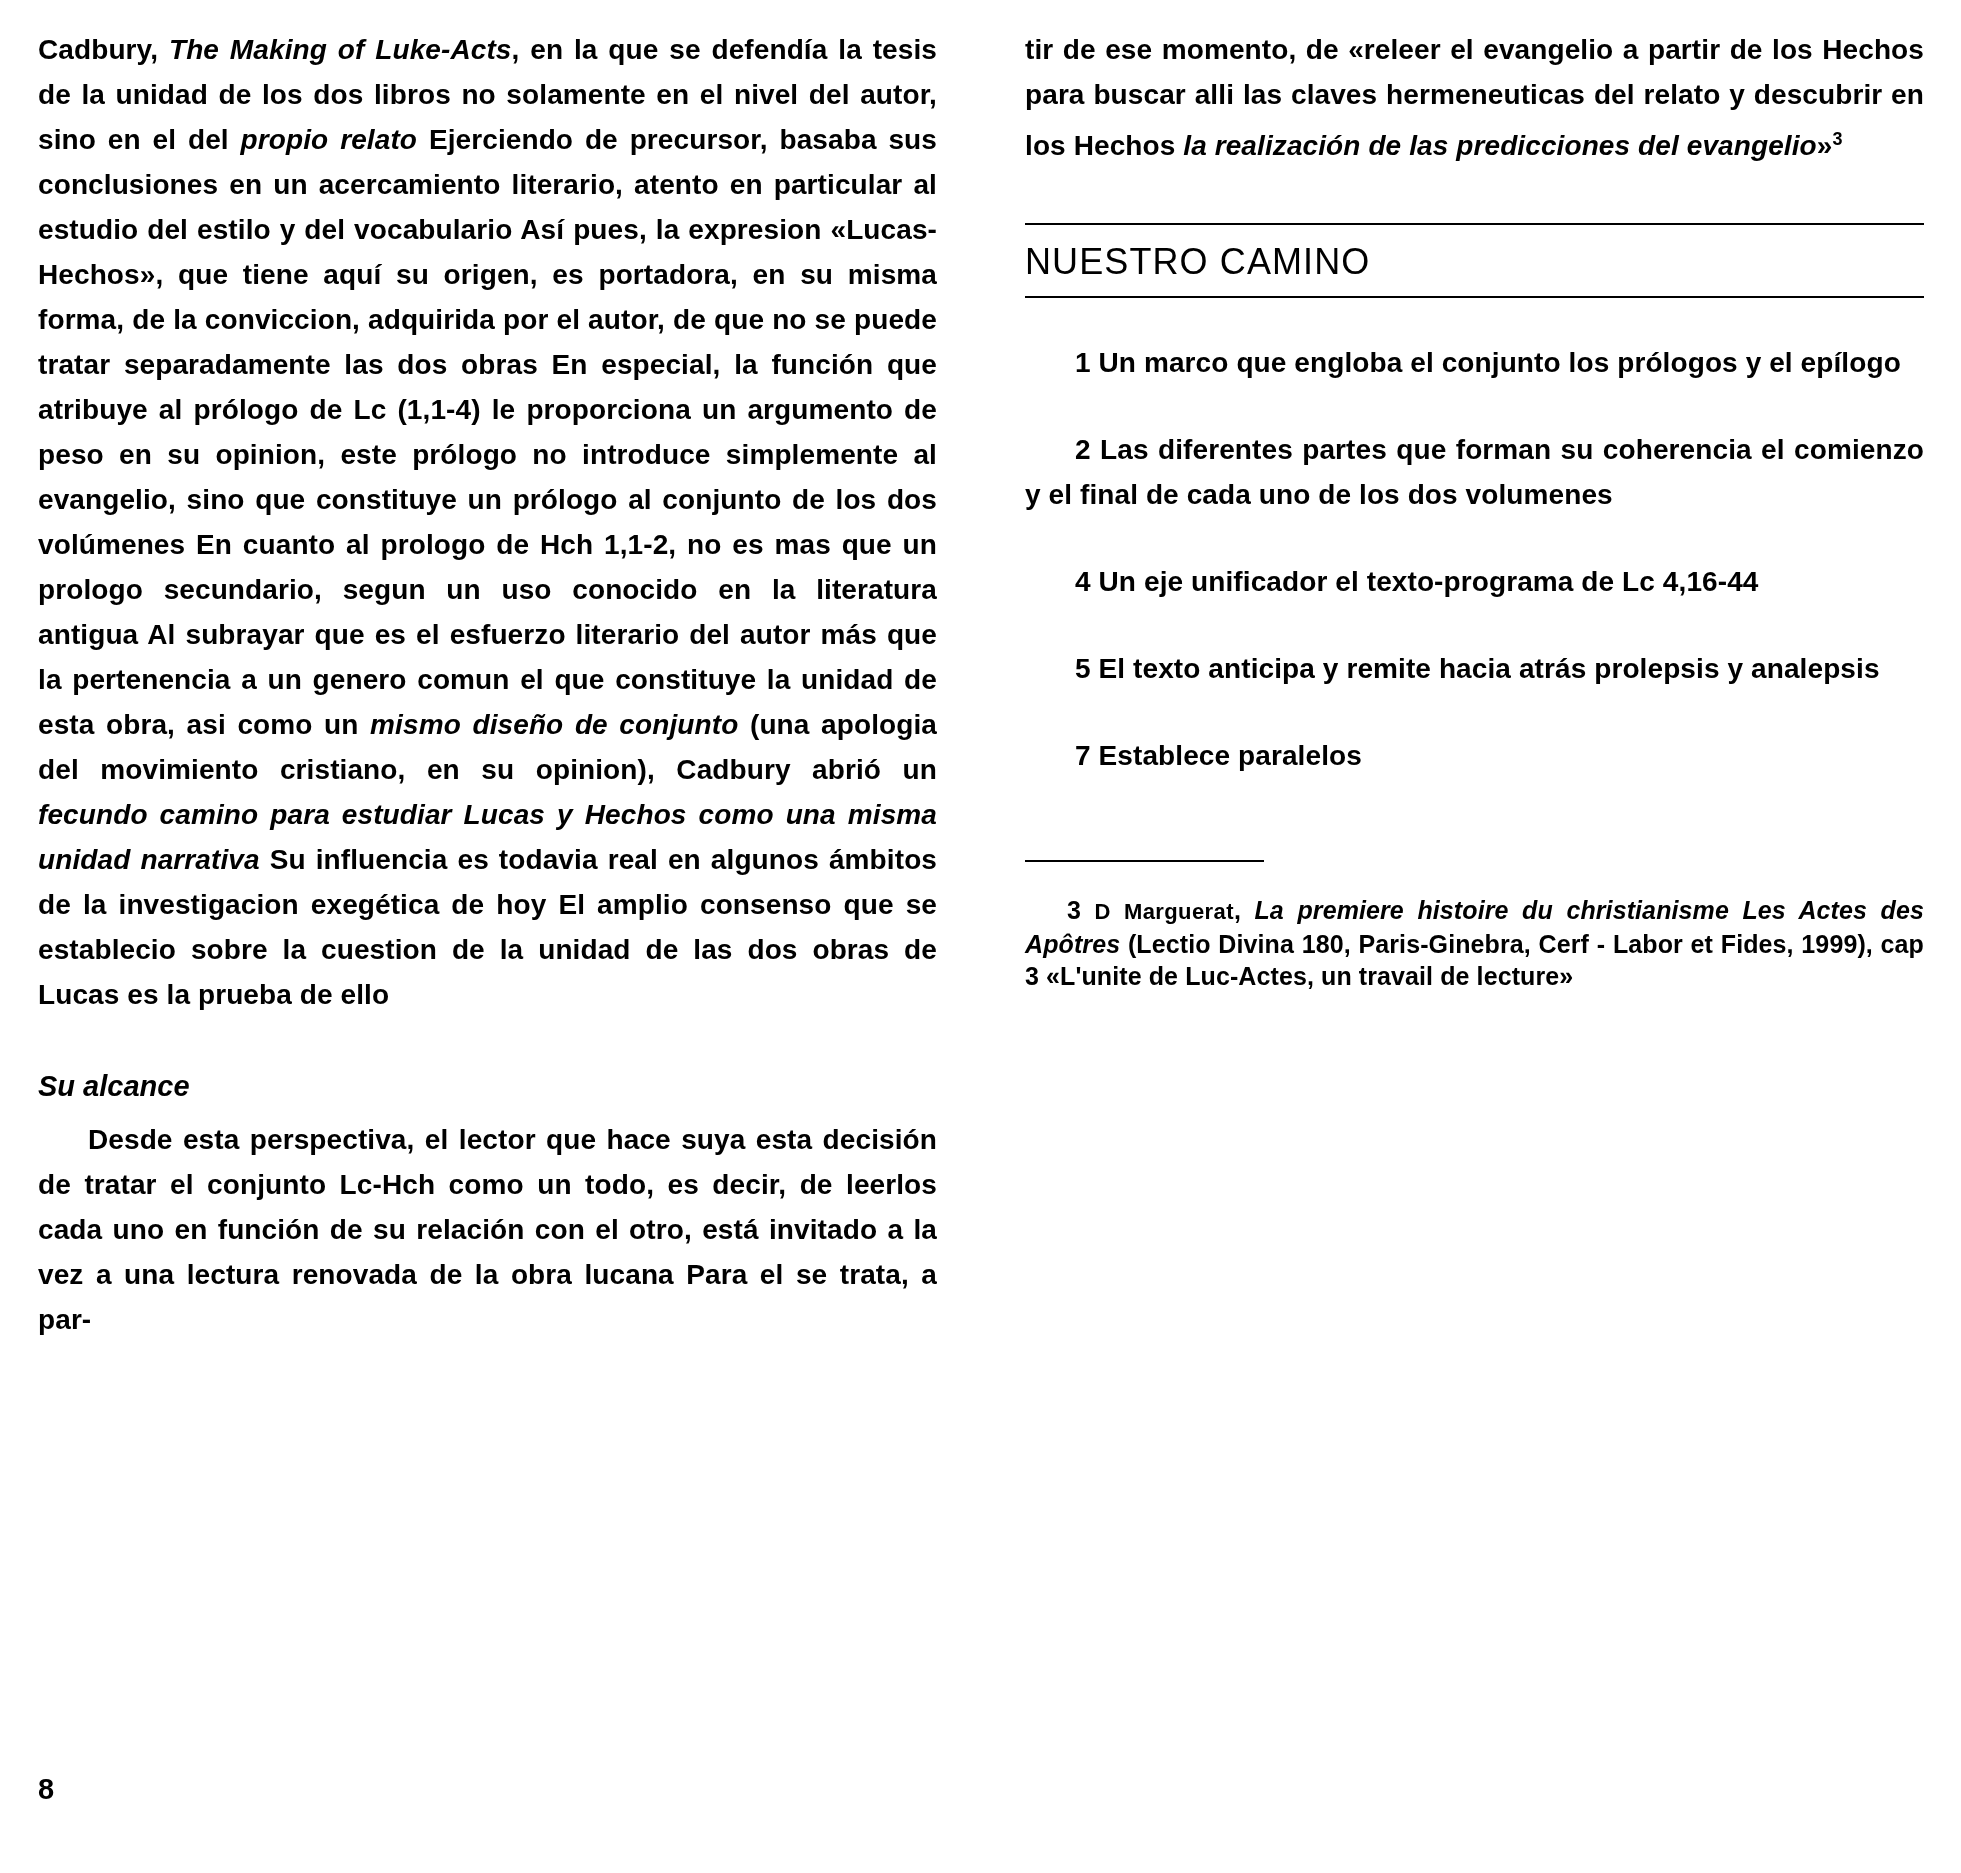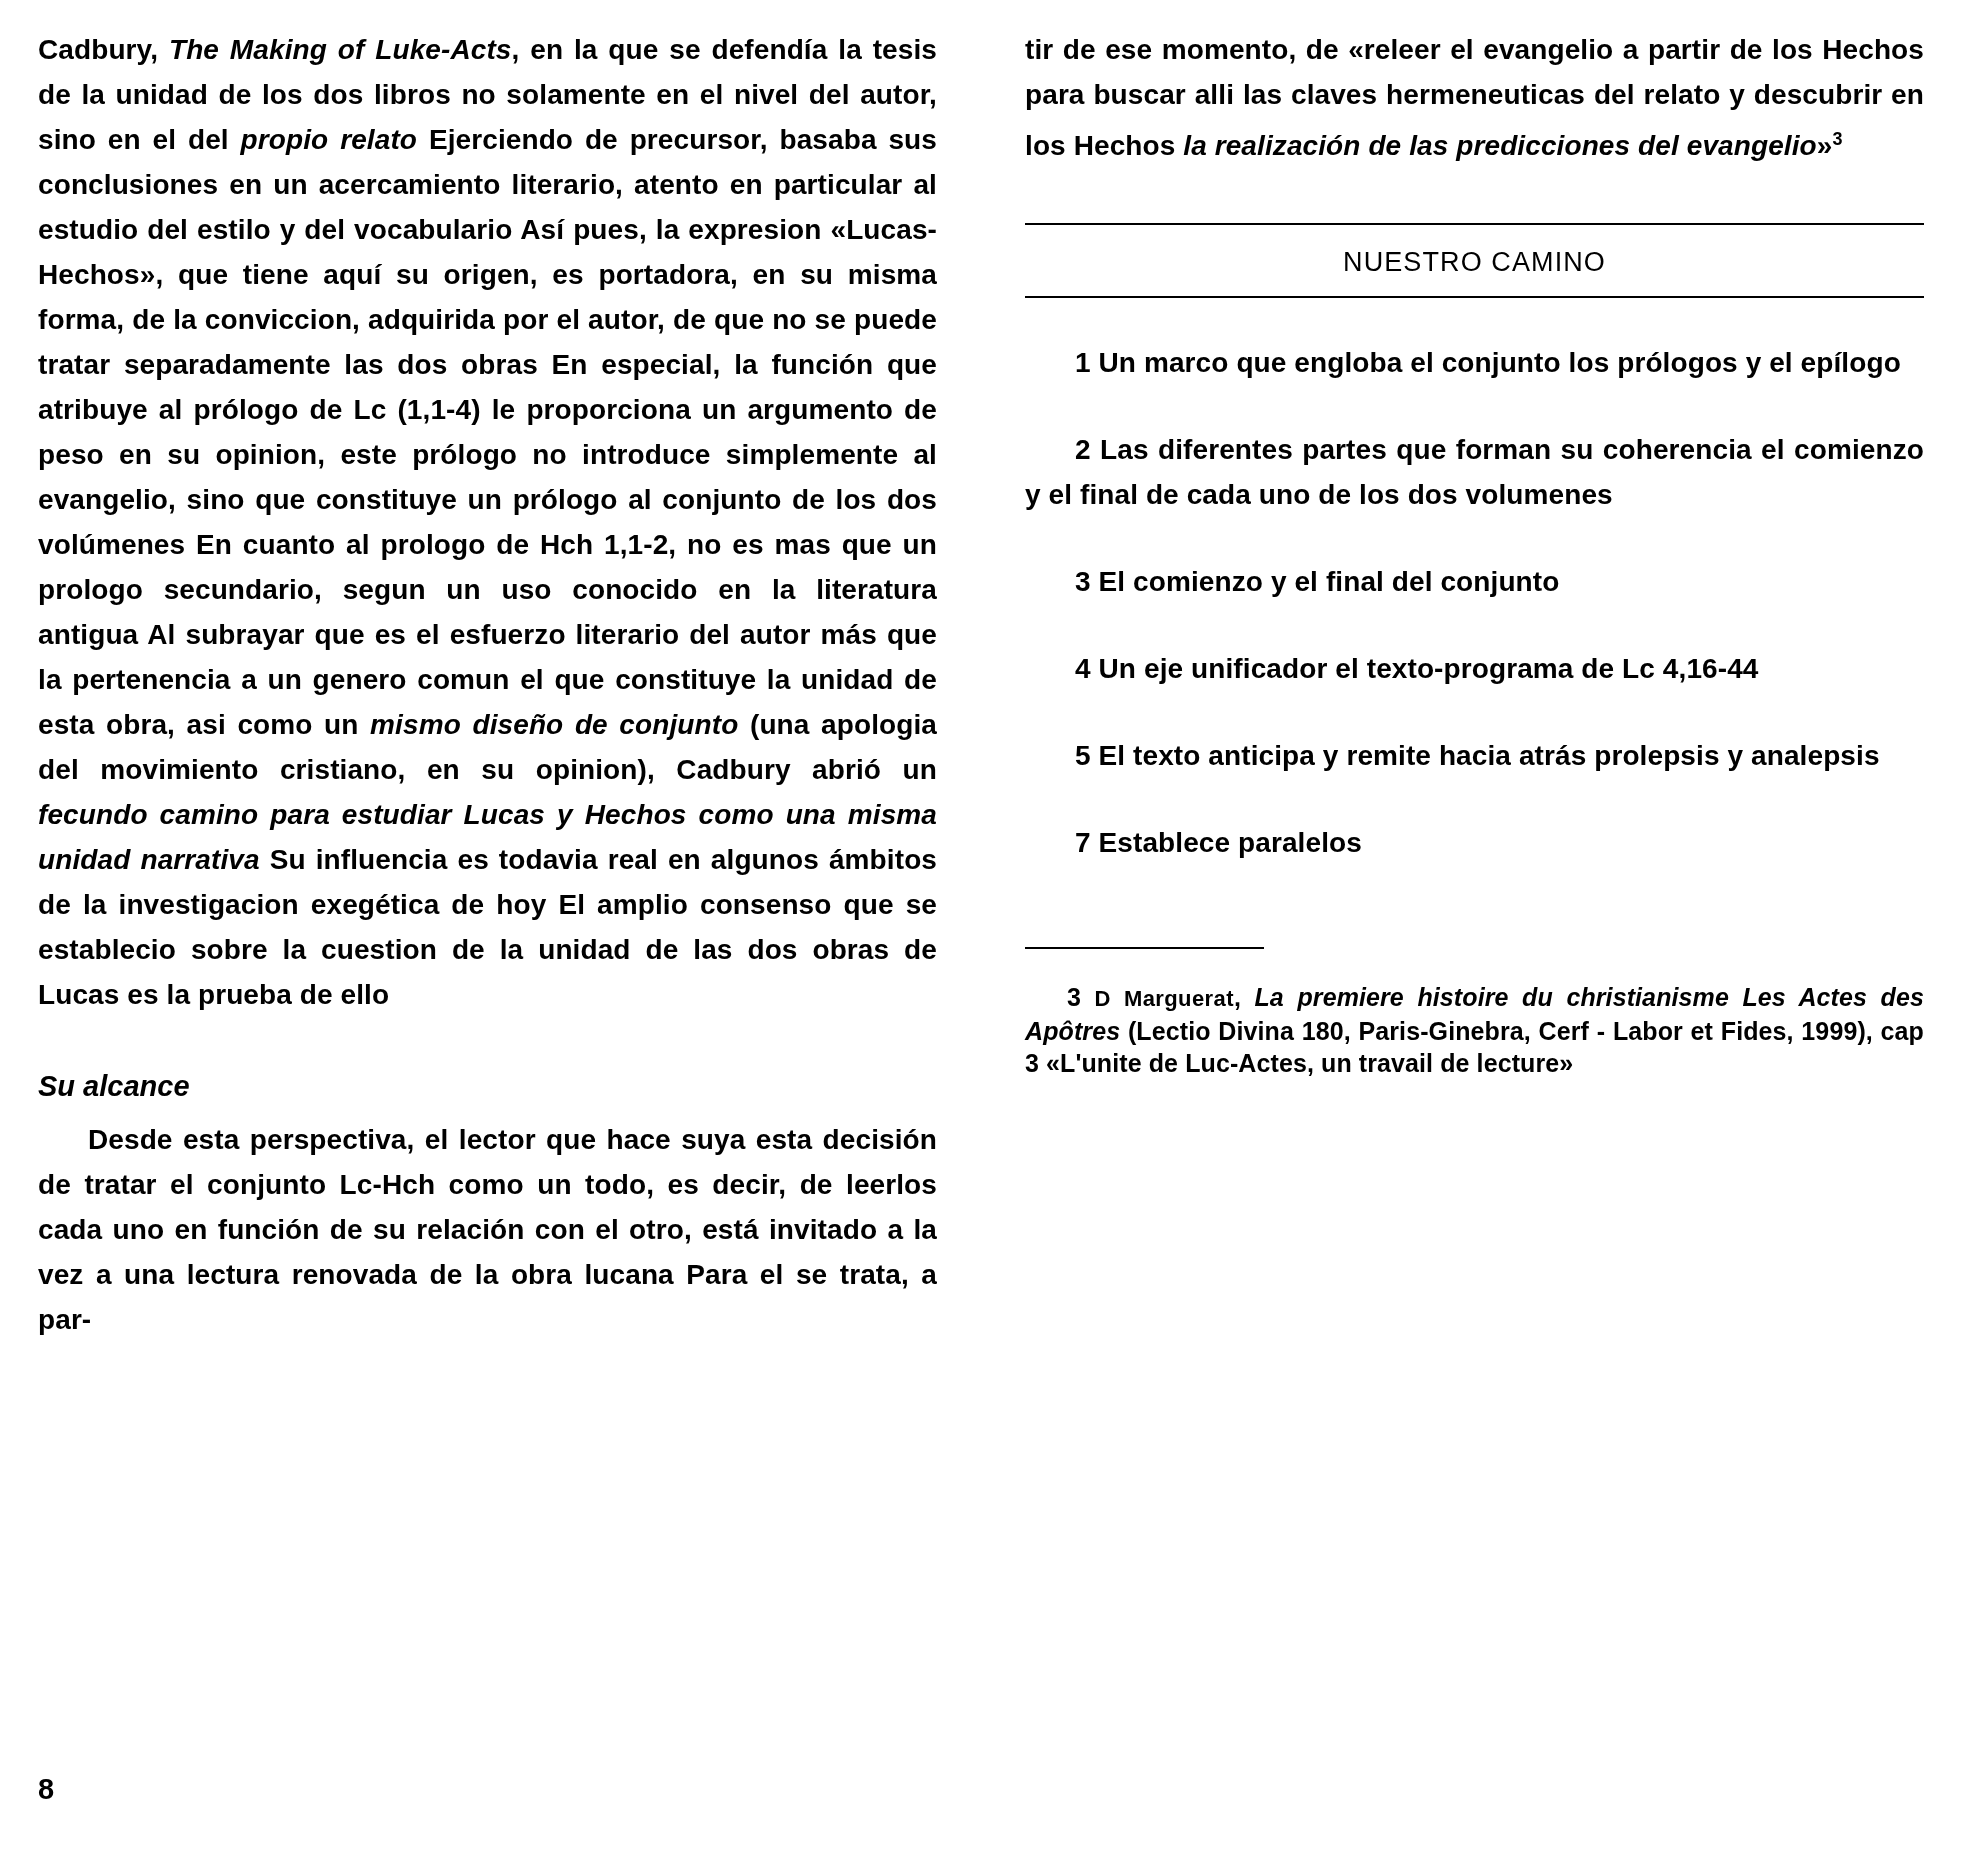--- a/index.html
+++ b/index.html
@@ -55,22 +55,21 @@
     line-height: 38px;
   }
   .rule-box {
     margin: 55px 0 32.5px 0;
   }
   .rule {
     border-top: 2.9px solid #000;
     width: 100%;
   }
   .rule-title {
-    text-align: center;
-    font-size: 27px;
+    font-size: 36px;
     letter-spacing: 1.1px;
     padding: 15.3px 0 13.4px 0;
     line-height: 42px;
   }
   .list-item {
     margin-top: 42px;
     text-indent: 50px;
   }
   .part-label {
     font-style: italic;
@@ -127,21 +126,20 @@
 
       <div class="rule-box">
         <div class="rule"></div>
         <div class="rule-title">NUESTRO CAMINO</div>
         <div class="rule"></div>
       </div>
 
 
       <p class="list-item">1  Un marco que engloba el conjunto  los prólogos y el epílogo</p>
       <p class="list-item">2  Las diferentes partes que forman su coherencia  el comienzo y el final de cada uno de los dos volumenes</p>
-      <p class="list-item">3  El comienzo y el final del conjunto</p>
       <p class="list-item">4  Un eje unificador  el texto-programa de Lc 4,16-44</p>
 
 
       <p class="list-item">5  El texto anticipa y remite hacia atrás  prolepsis y analepsis</p>
       <p class="list-item">7  Establece paralelos</p>
 
       <div class="footnote-sep"></div>
 
       <p class="footnote"><span>3</span><span>&nbsp;</span><span class="smallcaps">D  Marguerat</span><span>,&nbsp;</span><span class="ital">La premiere histoire du christianisme  Les Actes des Apôtres</span><span> (Lectio Divina 180, Paris-Ginebra, Cerf - Labor et Fides, 1999), cap  3  «L'unite de Luc-Actes, un travail de lecture»</span></p>
 

